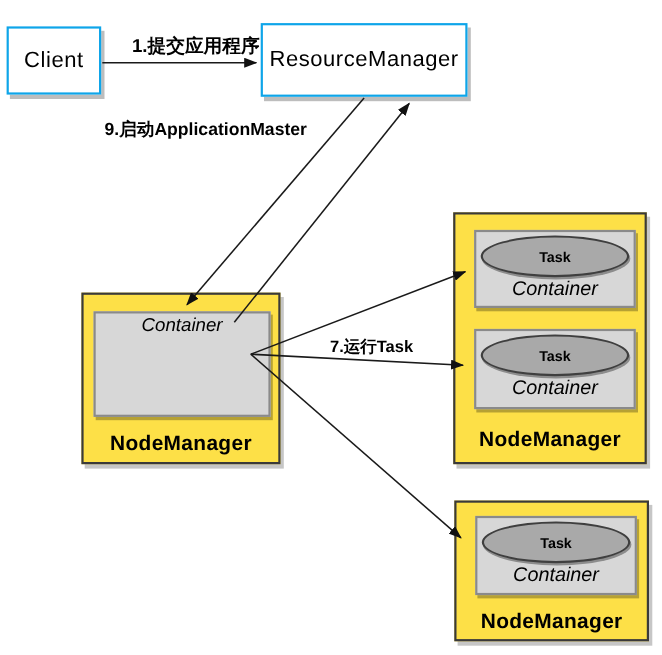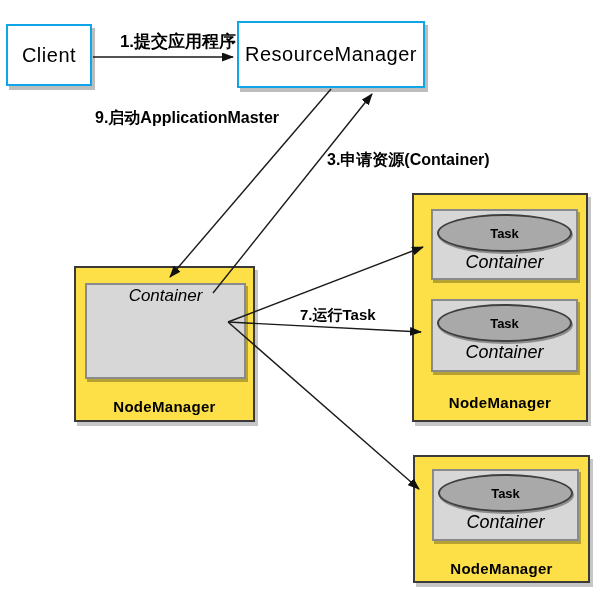--- a/index.html
+++ b/index.html
@@ -19,21 +19,21 @@
   
   .nm{
     position:absolute;background:#fde047;border:2px solid #3a3a3a;
     box-shadow:3px 4px 0 #c6c6c6;box-sizing:border-box;z-index:1;
   }
   .nm-left{left:74px;top:266px;width:181px;height:156px;}
   .nm-rt{left:412px;top:193px;width:176px;height:229px;}
   .nm-rb{left:413px;top:455px;width:177px;height:128px;}
   .nm-label{
     position:absolute;left:0;right:0;text-align:center;
-    font-size:15px;font-weight:600;letter-spacing:.3px;
+    font-size:19px;font-weight:600;letter-spacing:.3px;
   }
   .nm-left .nm-label{bottom:5px;}
   .nm-rt .nm-label{bottom:9px;}
   .nm-rb .nm-label{bottom:4px;}
   
   .cbox{
     position:absolute;background:#d7d7d7;border:2px solid #8a8a8a;
     box-shadow:2px 3px 0 rgba(0,0,0,0.28);box-sizing:border-box;
     display:flex;flex-direction:column;align-items:center;
   }
@@ -75,21 +75,20 @@
     <line x1="93" y1="57" x2="233" y2="57" marker-end="url(#ah)"></line>
     <line x1="331" y1="89" x2="170" y2="277" marker-end="url(#ah)"></line>
     <line x1="213" y1="293" x2="372" y2="94" marker-end="url(#ah)"></line>
     <line x1="228" y1="322" x2="423" y2="247" marker-end="url(#ah)"></line>
     <line x1="228" y1="322" x2="421" y2="332" marker-end="url(#ah)"></line>
     <line x1="228" y1="322" x2="419" y2="489" marker-end="url(#ah)"></line>
   </svg>
 
   <div class="step step1">1.提交应用程序</div>
   <div class="step step2">9.启动ApplicationMaster</div>
-  <div class="step step3">3.申请资源(Container)</div>
   <div class="step step4">7.运行Task</div>
 
   <div class="wbox client">
     <span class="nlabel">Client</span>
   </div>
 
   <div class="wbox rm">
     <span class="nlabel">ResourceManager</span>
   </div>
 

